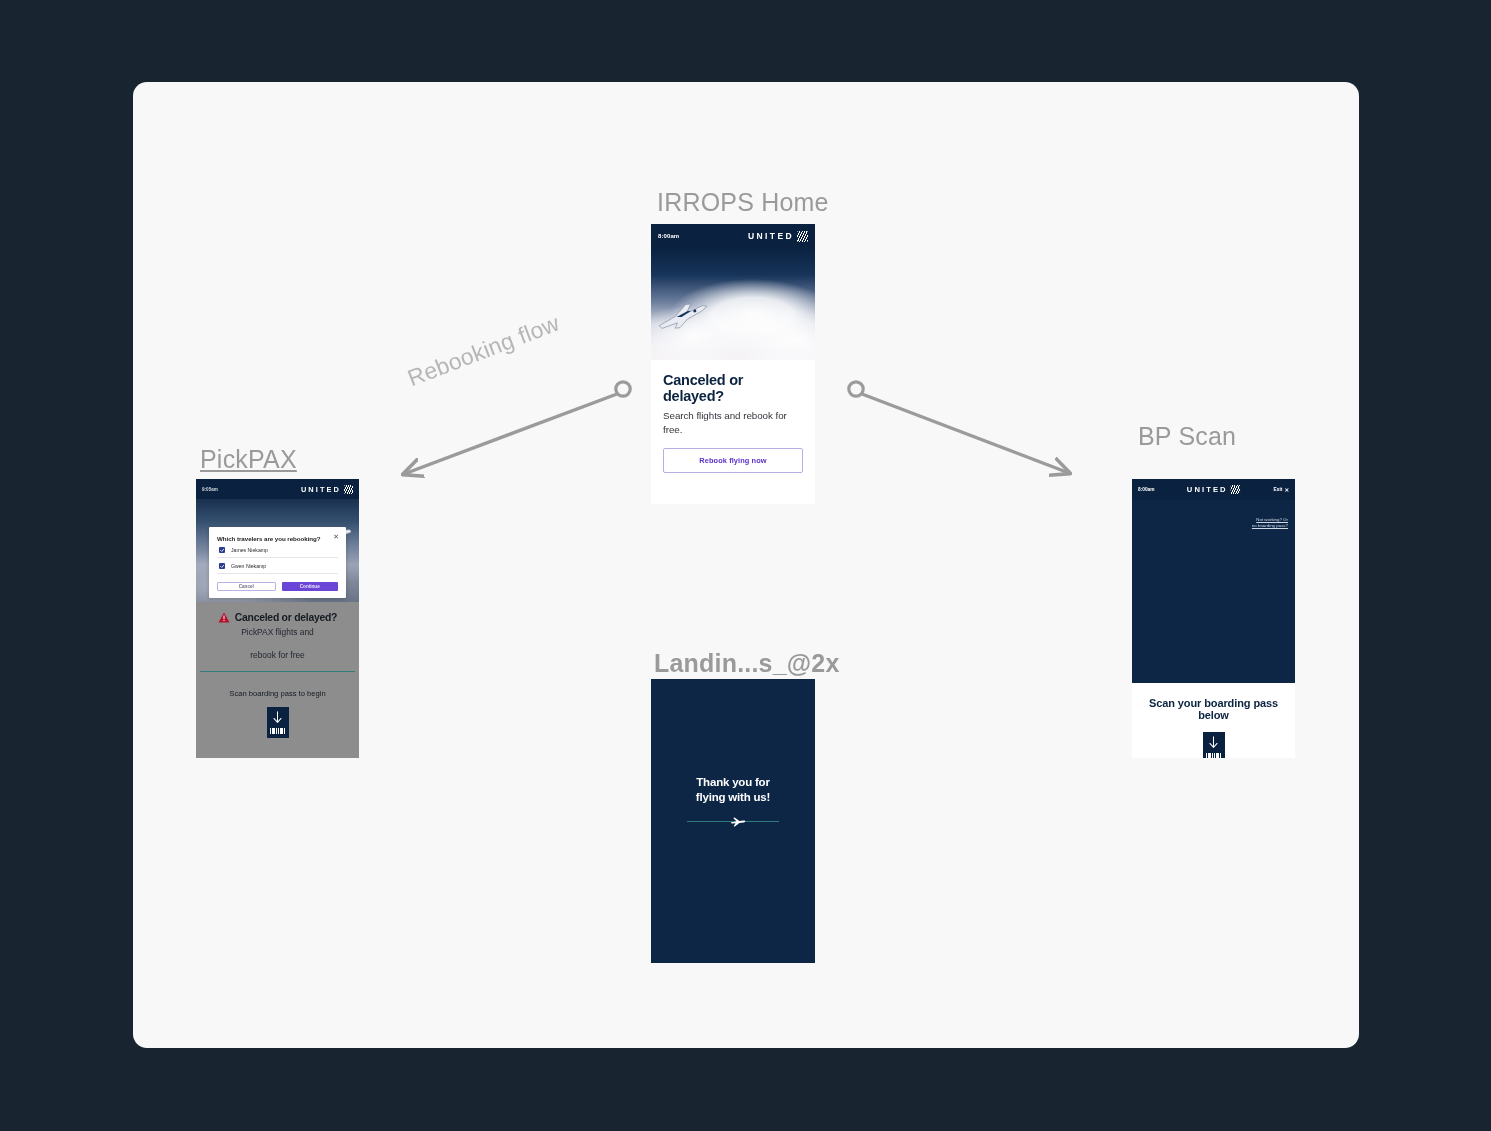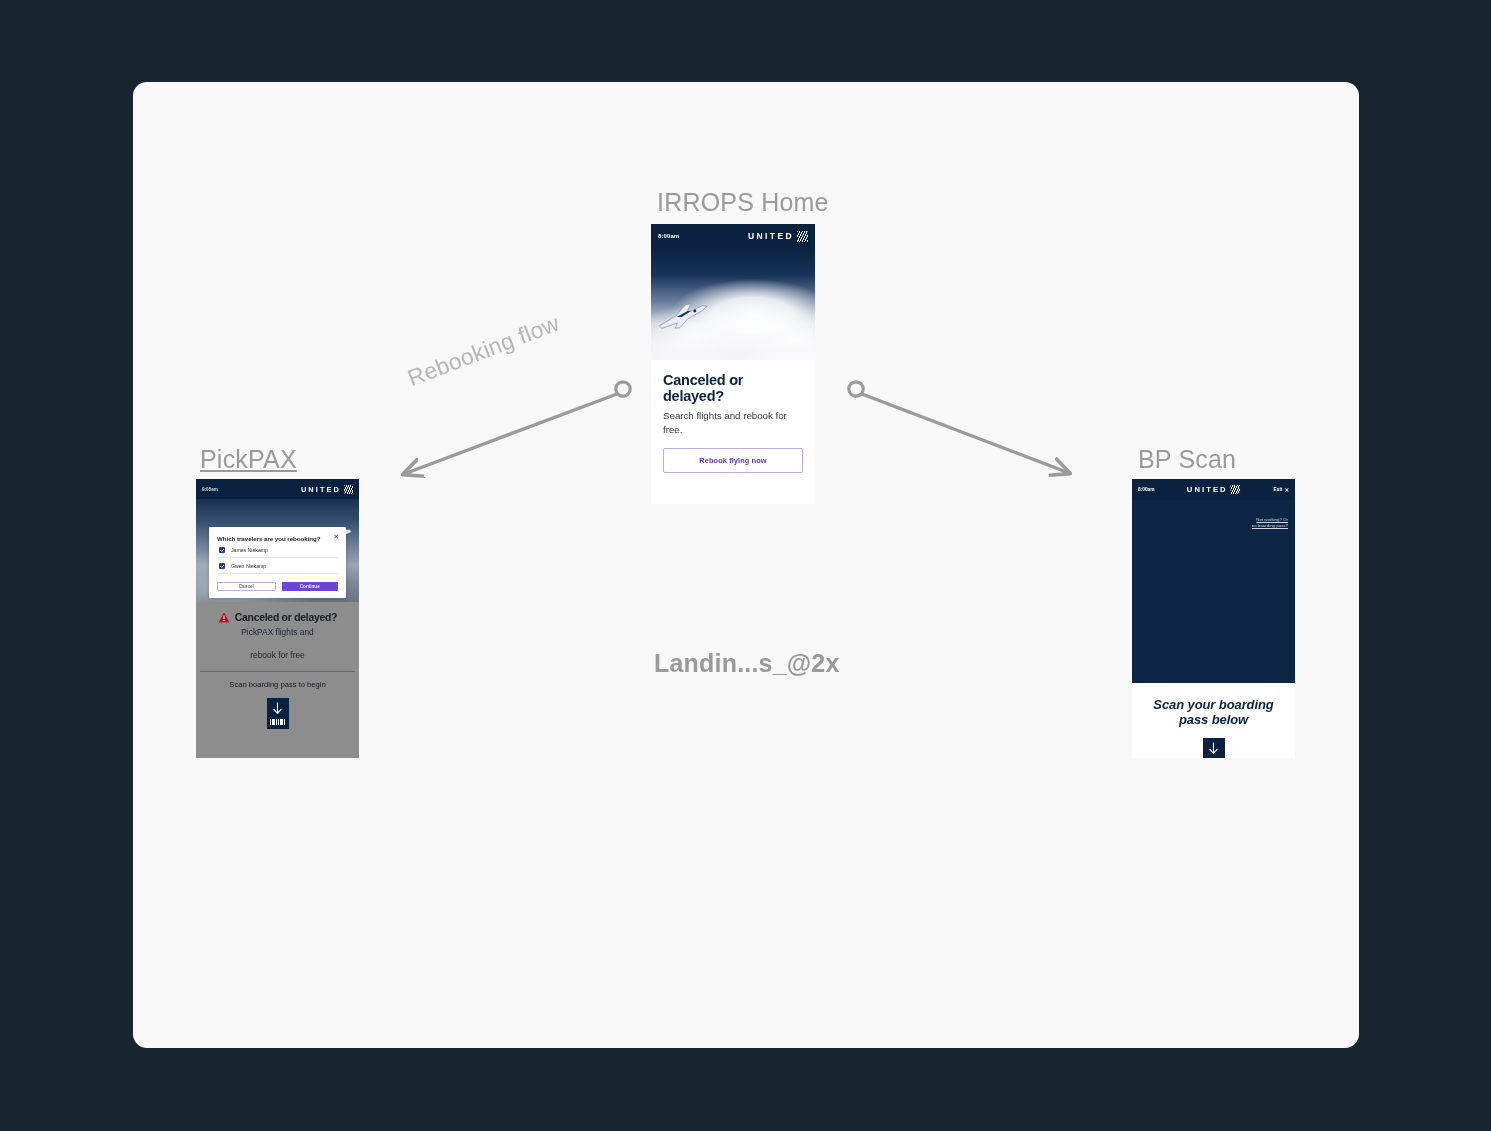--- a/index.html
+++ b/index.html
@@ -133,21 +133,21 @@
   .pp-btn.cancel { background:#fff; border:1px solid #b9b2e2; color:#6f6f86; }
   .pp-btn.continue { background:#6b46d6; color:#e9e4fb; }
 
   .pp-alert { padding:10px 8px 0 8px; text-align:center; }
   .pp-alert-h {
     display:flex; align-items:center; justify-content:center; gap:5px;
     font-size:10.4px; font-weight:700; color:#161b22; letter-spacing:-.25px;
   }
   .pp-alert-p { margin-top:4px; font-size:8.4px; color:#1e242c; line-height:1.35; }
   .pp-rule { margin:9px 4px 0 4px; height:1px; background:#2e7d79; }
-  .pp-scan-t { margin-top:8px; text-align:center; font-size:7.6px; color:#141a20; }
+  .pp-scan-t { margin-top:17px; text-align:center; font-size:7.6px; color:#141a20; }
   .pp-scan-icon {
     margin: 9px auto 0 auto; width:22px; height:31px;
     background:#0a2240; display:flex; flex-direction:column;
     align-items:center; justify-content:center; gap:3px;
   }
   .scan-arrow { width:11px; height:14px; display:block; }
   .barcode { display:flex; gap:1.2px; height:6px; align-items:stretch; }
   .barcode i { display:block; width:1.2px; background:#fff; }
   .barcode i.w { width:2.2px; }
 
@@ -164,21 +164,21 @@
   .bp-exit .x { font-size:5.5px; }
   .bp-stage {
     position:relative; height:183px; background:#0d2646;
   }
   .bp-help {
     position:absolute; right:7px; top:17px; width:66px;
     text-align:right; color:#cfd8e6; font-size:4.4px; line-height:1.45;
     text-decoration: underline; cursor:pointer;
   }
   .bp-foot { padding:14px 8px 0 8px; text-align:center; }
-  .bp-foot-t { font-size:13px; font-weight:700; color:#0b2340; letter-spacing:-.1px;font-style:italic; }
+  .bp-foot-t { font-size:11px; font-weight:700; color:#0b2340; letter-spacing:-.1px; }
   .bp-scan-icon {
     margin:11px auto 0 auto; width:22px; height:31px; background:#0a2240;
     display:flex; flex-direction:column; align-items:center; justify-content:center; gap:3px;
   }
 
   
   #landing {
     left: 651px; top: 679px; width: 164px; height: 284px;
     background: #0d2646;
     display:flex; flex-direction:column; align-items:center; justify-content:center;
@@ -227,21 +227,21 @@
     <g>
       <line x1="862" y1="394" x2="1069" y2="473" stroke="#9b9b9b" stroke-width="3.4" marker-end="url(#ah)"></line>
       <circle cx="856" cy="389" r="7.2" fill="#f8f8f8" stroke="#9b9b9b" stroke-width="3.2"></circle>
     </g>
   </svg>
 
   <div class="flow-label">Rebooking flow</div>
 
   <div class="frame-title" style="left:657px; top:188px;">IRROPS Home</div>
   <div class="frame-title" style="left:200px; top:445px;text-decoration:underline;">PickPAX</div>
-  <div class="frame-title" style="left:1138px; top:445px;">BP Scan</div>
+  <div class="frame-title" style="left:1138px; top:422px;">BP Scan</div>
   <div class="frame-title" style="left:654px; top:649px;font-weight:bold;">Landin...s_@2x</div>
 
   <div class="phone" id="irrops-home">
     <div class="ua-bar">
       <span class="ua-time">8:00am</span>
       <span class="ua-logo">
         <span class="ua-word">UNITED</span>
         <span class="ua-globe"></span>
       </span>
     </div>
@@ -368,14 +368,26 @@
             <i class="w"></i>
             <i></i>
             <i></i>
             <i class="w"></i>
             <i></i>
         </span>
       </div>
     </div>
   </div>
 
+  <div class="phone" id="landing">
+    <div class="ld-inner">
+      <div class="ld-title">Thank you for</div>
+      <div class="ld-title">flying with us!</div>
+      <div class="ld-divider">
+        <span class="line"></span>
+        <svg class="plane" viewBox="0 0 24 20">
+          <path d="M1 11.2 L9.5 10 L4.5 4.5 L6.6 4 L14 9.4 L20.4 8.4 C22.2 8.2 23 9 23 9.8 C23 10.6 22.2 11.3 20.5 11.5 L14 12.4 L7 17.6 L5 17.2 L8 12.8 L1.6 13.2 Z" fill="#ffffff"></path>
+        </svg>
+      </div>
+    </div>
+  </div>
 
 </div>
 
 </body></html>

